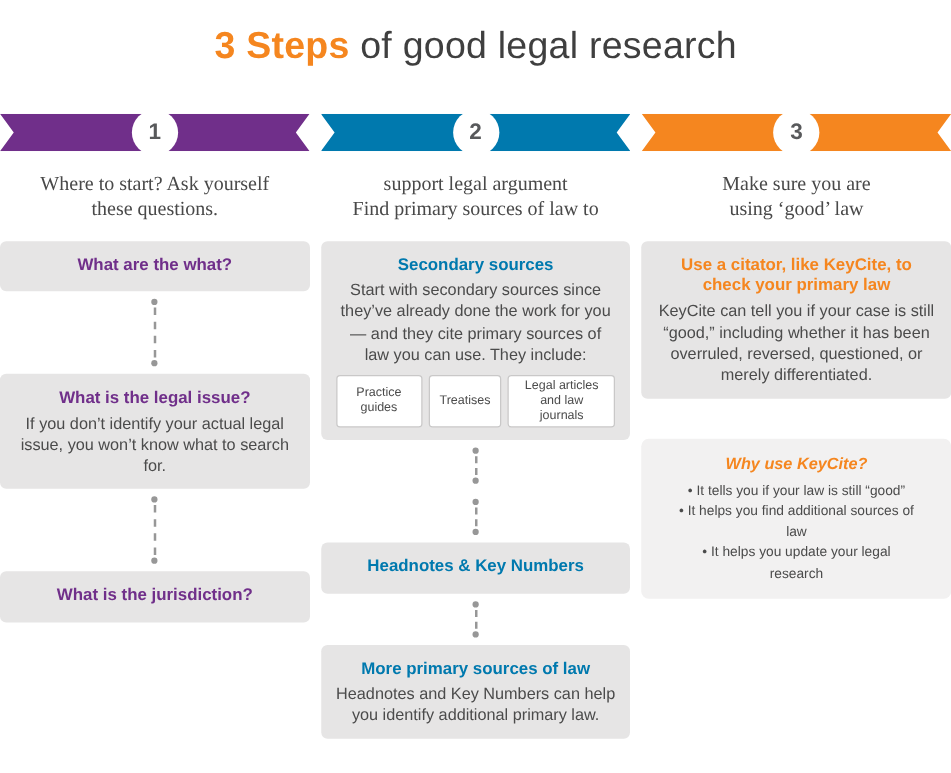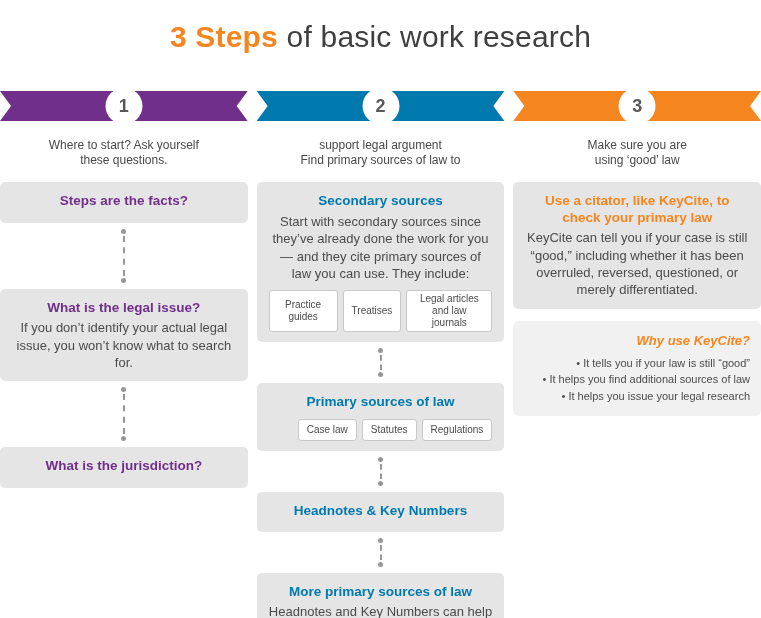--- a/index.html
+++ b/index.html
@@ -25,76 +25,76 @@
   .ribbon.purple{ background:var(--purple); }
   .ribbon.blue{ background:var(--blue); }
   .ribbon.orange{ background:var(--orange); }
   .badge{
     position:absolute; left:50%; top:50%; transform:translate(-50%,-50%);
     width:37px; height:37px; border-radius:50%; background:#fff;
     display:flex; align-items:center; justify-content:center;
     font-size:18px; font-weight:bold; color:var(--number);
   }
 
-  .subtitle{ margin-top:14px; font-size:12px; line-height:1.27; text-align:center; color:#494949; }
+  .subtitle{ margin-top:14px; font-size:16px; line-height:1.27; text-align:center; color:#494949;font-family:Liberation Serif, serif; }
 
   .box{
     width:100%; background:var(--box-bg); border-radius:5px;
     padding:10px 12px; text-align:center;
   }
   .box.first{ margin-top:14px; }
   .box-heading{ font-size:13.5px; font-weight:bold; line-height:1.22; margin:1px 0 3px; }
   .col-purple .box-heading{ color:var(--purple); }
   .col-blue .box-heading{ color:var(--blue); }
   .col-orange .box-heading{ color:var(--orange); }
   .box-body{ font-size:13px; line-height:1.33; color:var(--text); }
 
   .connector{ display:flex; flex-direction:column; align-items:center; margin:6px 0; }
   .connector .dot{ width:5px; height:5px; border-radius:50%; background:var(--connector); }
   .connector .line{ width:0; border-left:2px dashed var(--connector); margin:2px 0; }
   .col-purple .connector .line{ height:40px; }
   .col-blue .connector .line{ height:15px; }
 
-  .chips{ display:flex; gap:5px; justify-content:flex-end; align-items:stretch; margin-top:8px; }
+  .chips{ display:flex; gap:5px; justify-content:flex-start; align-items:stretch; margin-top:8px; }
   .chip{
     background:#fff; border:1px solid var(--chip-border); border-radius:3px;
     padding:4px 8px; font-size:10px; color:#4B4B4B; line-height:1.2;
     display:flex; align-items:center; justify-content:center;
   }
   .chip.wide{ max-width:86px; padding:2px 6px; }
 
-  .keycite-box{ margin-top:12px; background:var(--light-box-bg); border-radius:6px; padding:12px 11px;text-align:right; }
+  .keycite-box{ margin-top:32px; background:var(--light-box-bg); border-radius:6px; padding:12px 28px; }
   .keycite-heading{ color:var(--orange); font-style:italic; font-weight:bold; font-size:13px; margin-bottom:7px; }
   .bullet-item{ font-size:11px; line-height:1.5; color:#4B4B4B; }
   .bullet-item::before{ content:"\2022\00a0"; }
 </style>
 </head>
 <body>
 
 <div class="title">
   <span class="hl">3 Steps</span>
-  <span>of basic work research</span>
+  <span>of good legal research</span>
 </div>
 
 <div class="infographic">
 
   <div class="column col-purple">
     <div class="ribbon-wrap">
       <div class="ribbon purple"></div>
       <div class="badge">
         <span>1</span>
       </div>
     </div>
     <div class="subtitle">
       <div>Where to start? Ask yourself</div>
       <div>these questions.</div>
     </div>
 
     <div class="box first">
-      <div class="box-heading">Steps are the facts?</div>
+      <div class="box-heading">What are the what?</div>
     </div>
 
     <div class="connector">
       <span class="dot"></span>
       <span class="line"></span>
       <span class="dot"></span>
     </div>
 
     <div class="box">
       <div class="box-heading">What is the legal issue?</div>
@@ -133,28 +133,20 @@
         <span class="chip wide">Legal articles and law journals</span>
       </div>
     </div>
 
     <div class="connector">
       <span class="dot"></span>
       <span class="line"></span>
       <span class="dot"></span>
     </div>
 
-    <div class="box">
-      <div class="box-heading">Primary sources of law</div>
-      <div class="chips">
-        <span class="chip">Case law</span>
-        <span class="chip">Statutes</span>
-        <span class="chip">Regulations</span>
-      </div>
-    </div>
 
     <div class="connector">
       <span class="dot"></span>
       <span class="line"></span>
       <span class="dot"></span>
     </div>
 
     <div class="box">
       <div class="box-heading">Headnotes &amp; Key Numbers</div>
     </div>
@@ -186,18 +178,18 @@
     <div class="box first">
       <div class="box-heading">Use a citator, like KeyCite, to check your primary law</div>
       <div class="box-body">KeyCite can tell you if your case is still “good,” including whether it has been overruled, reversed, questioned, or merely differentiated.</div>
     </div>
 
     <div class="box keycite-box">
       <div class="keycite-heading">Why use KeyCite?</div>
       <div class="bullets">
         <div class="bullet-item">It tells you if your law is still “good”</div>
         <div class="bullet-item">It helps you find additional sources of law</div>
-        <div class="bullet-item">It helps you issue your legal research</div>
+        <div class="bullet-item">It helps you update your legal research</div>
       </div>
     </div>
   </div>
 
 </div>
 
 </body></html>

